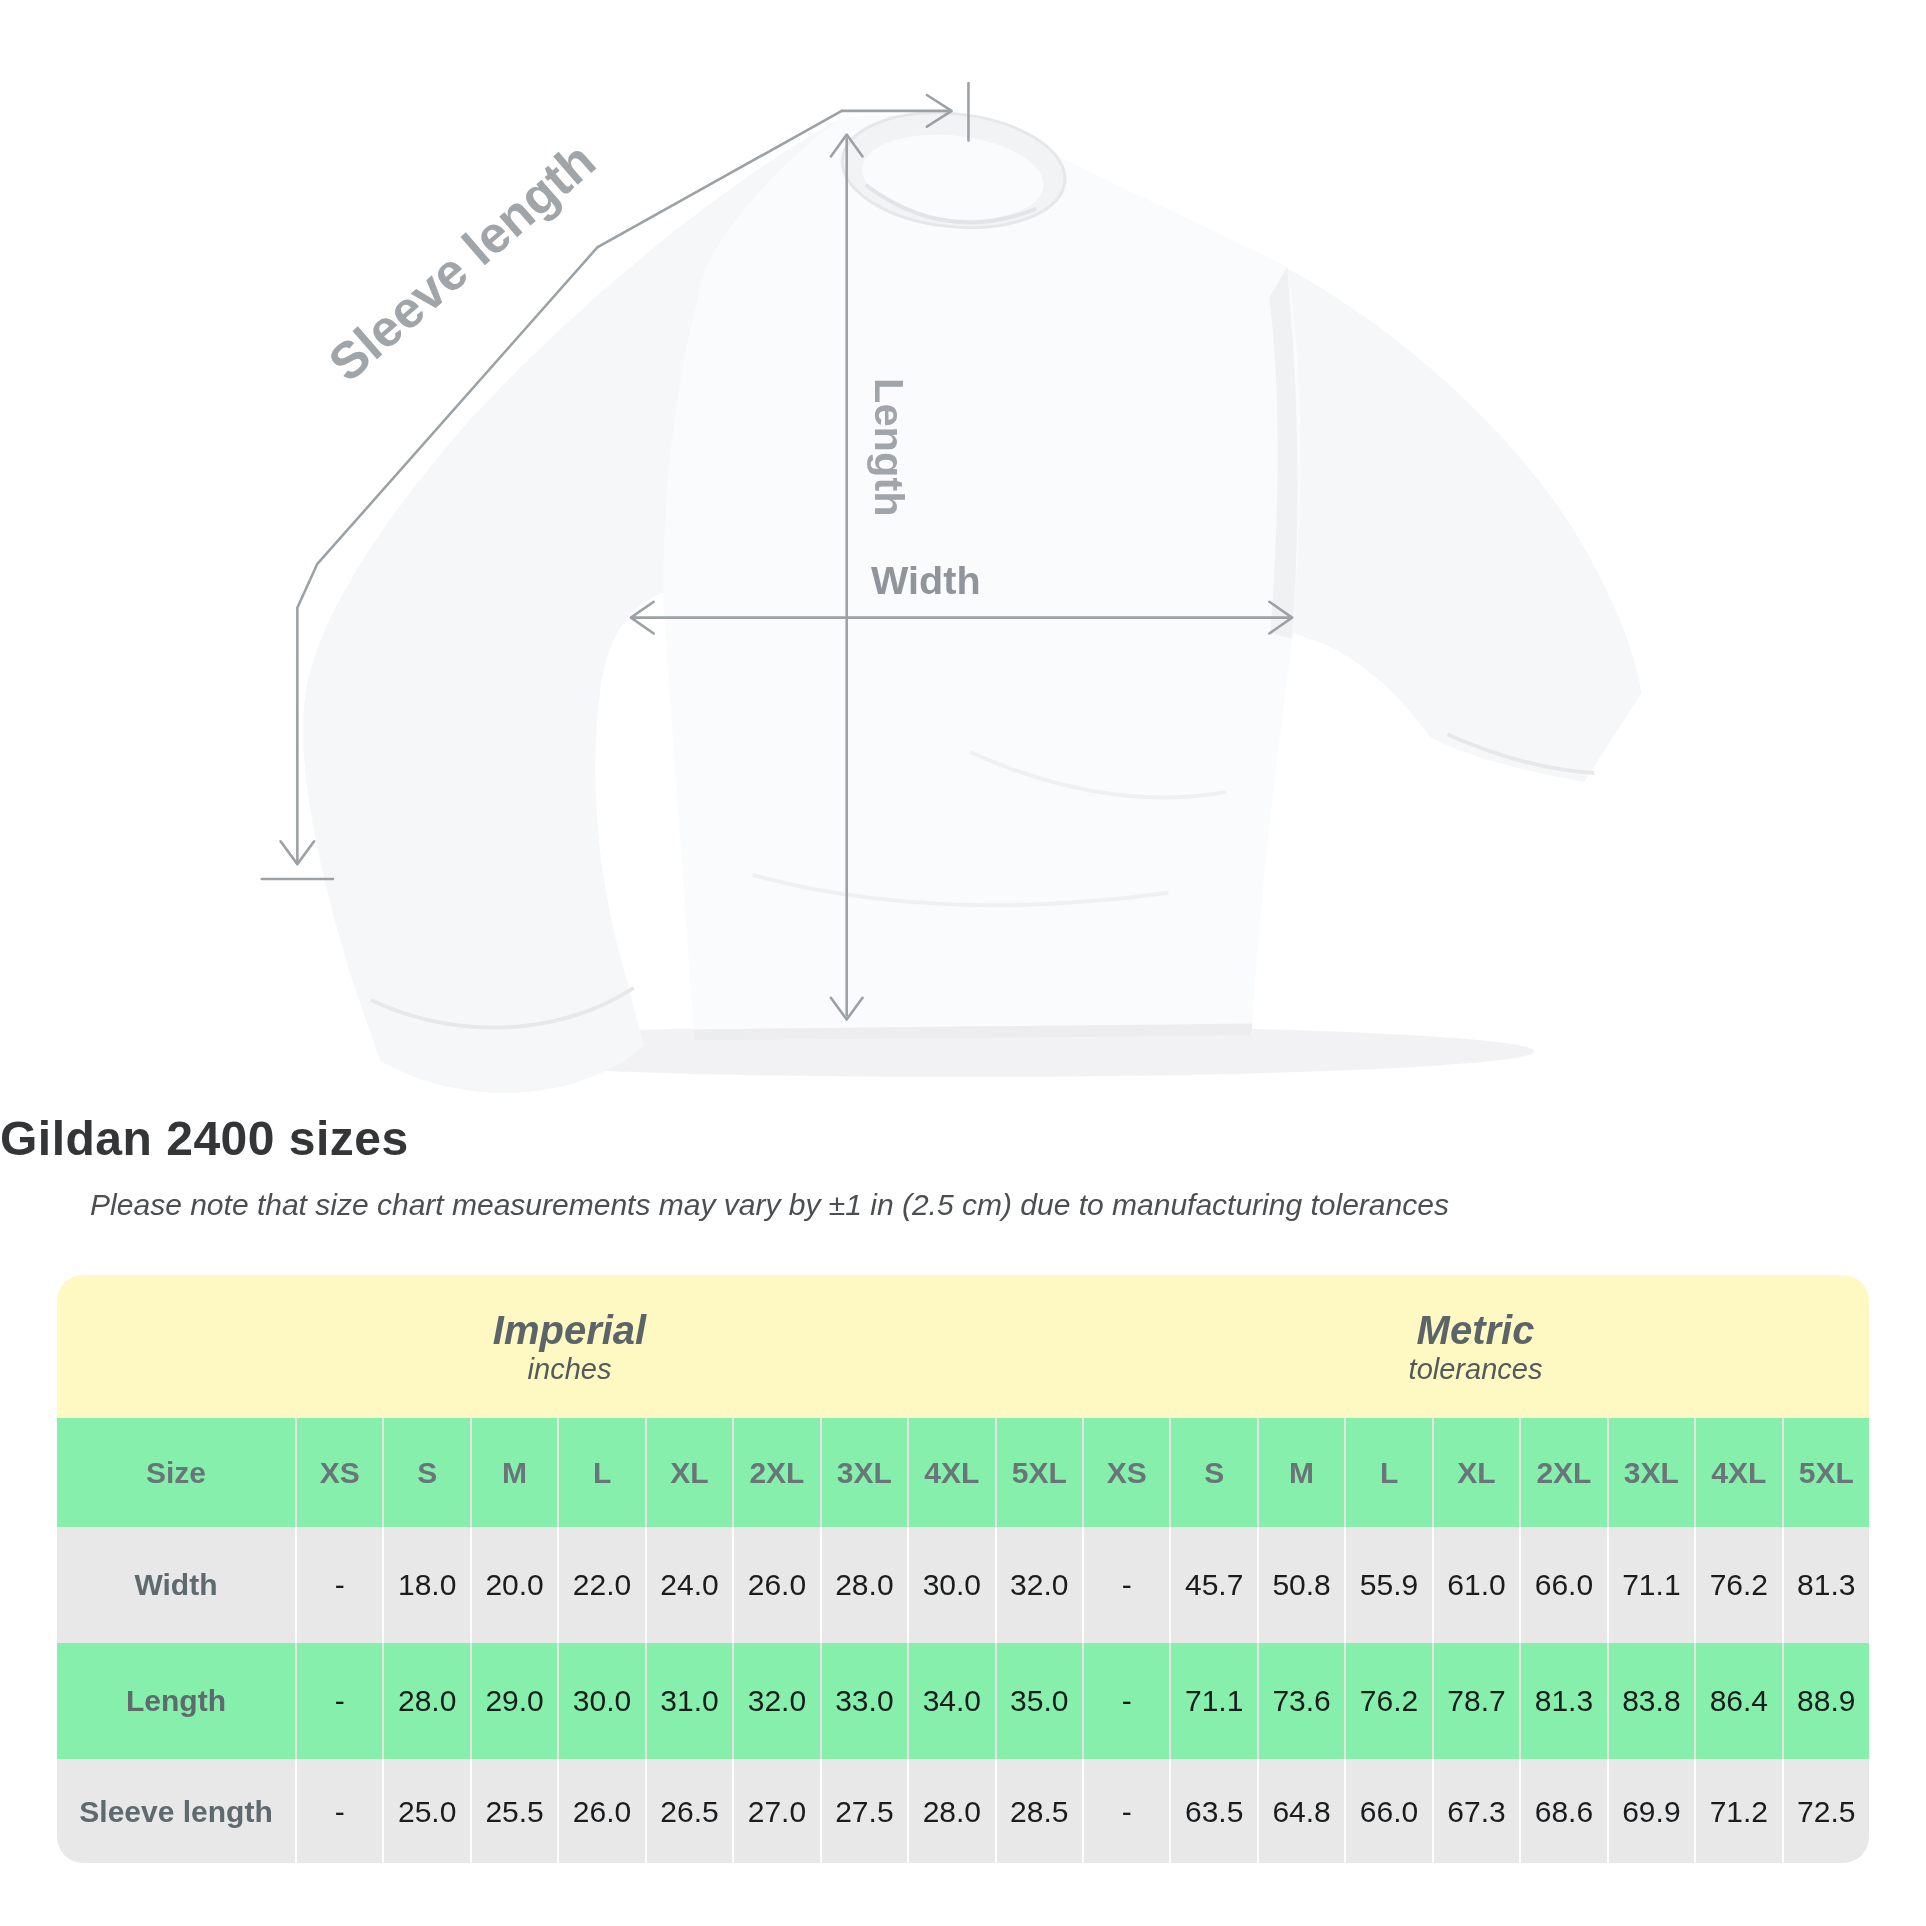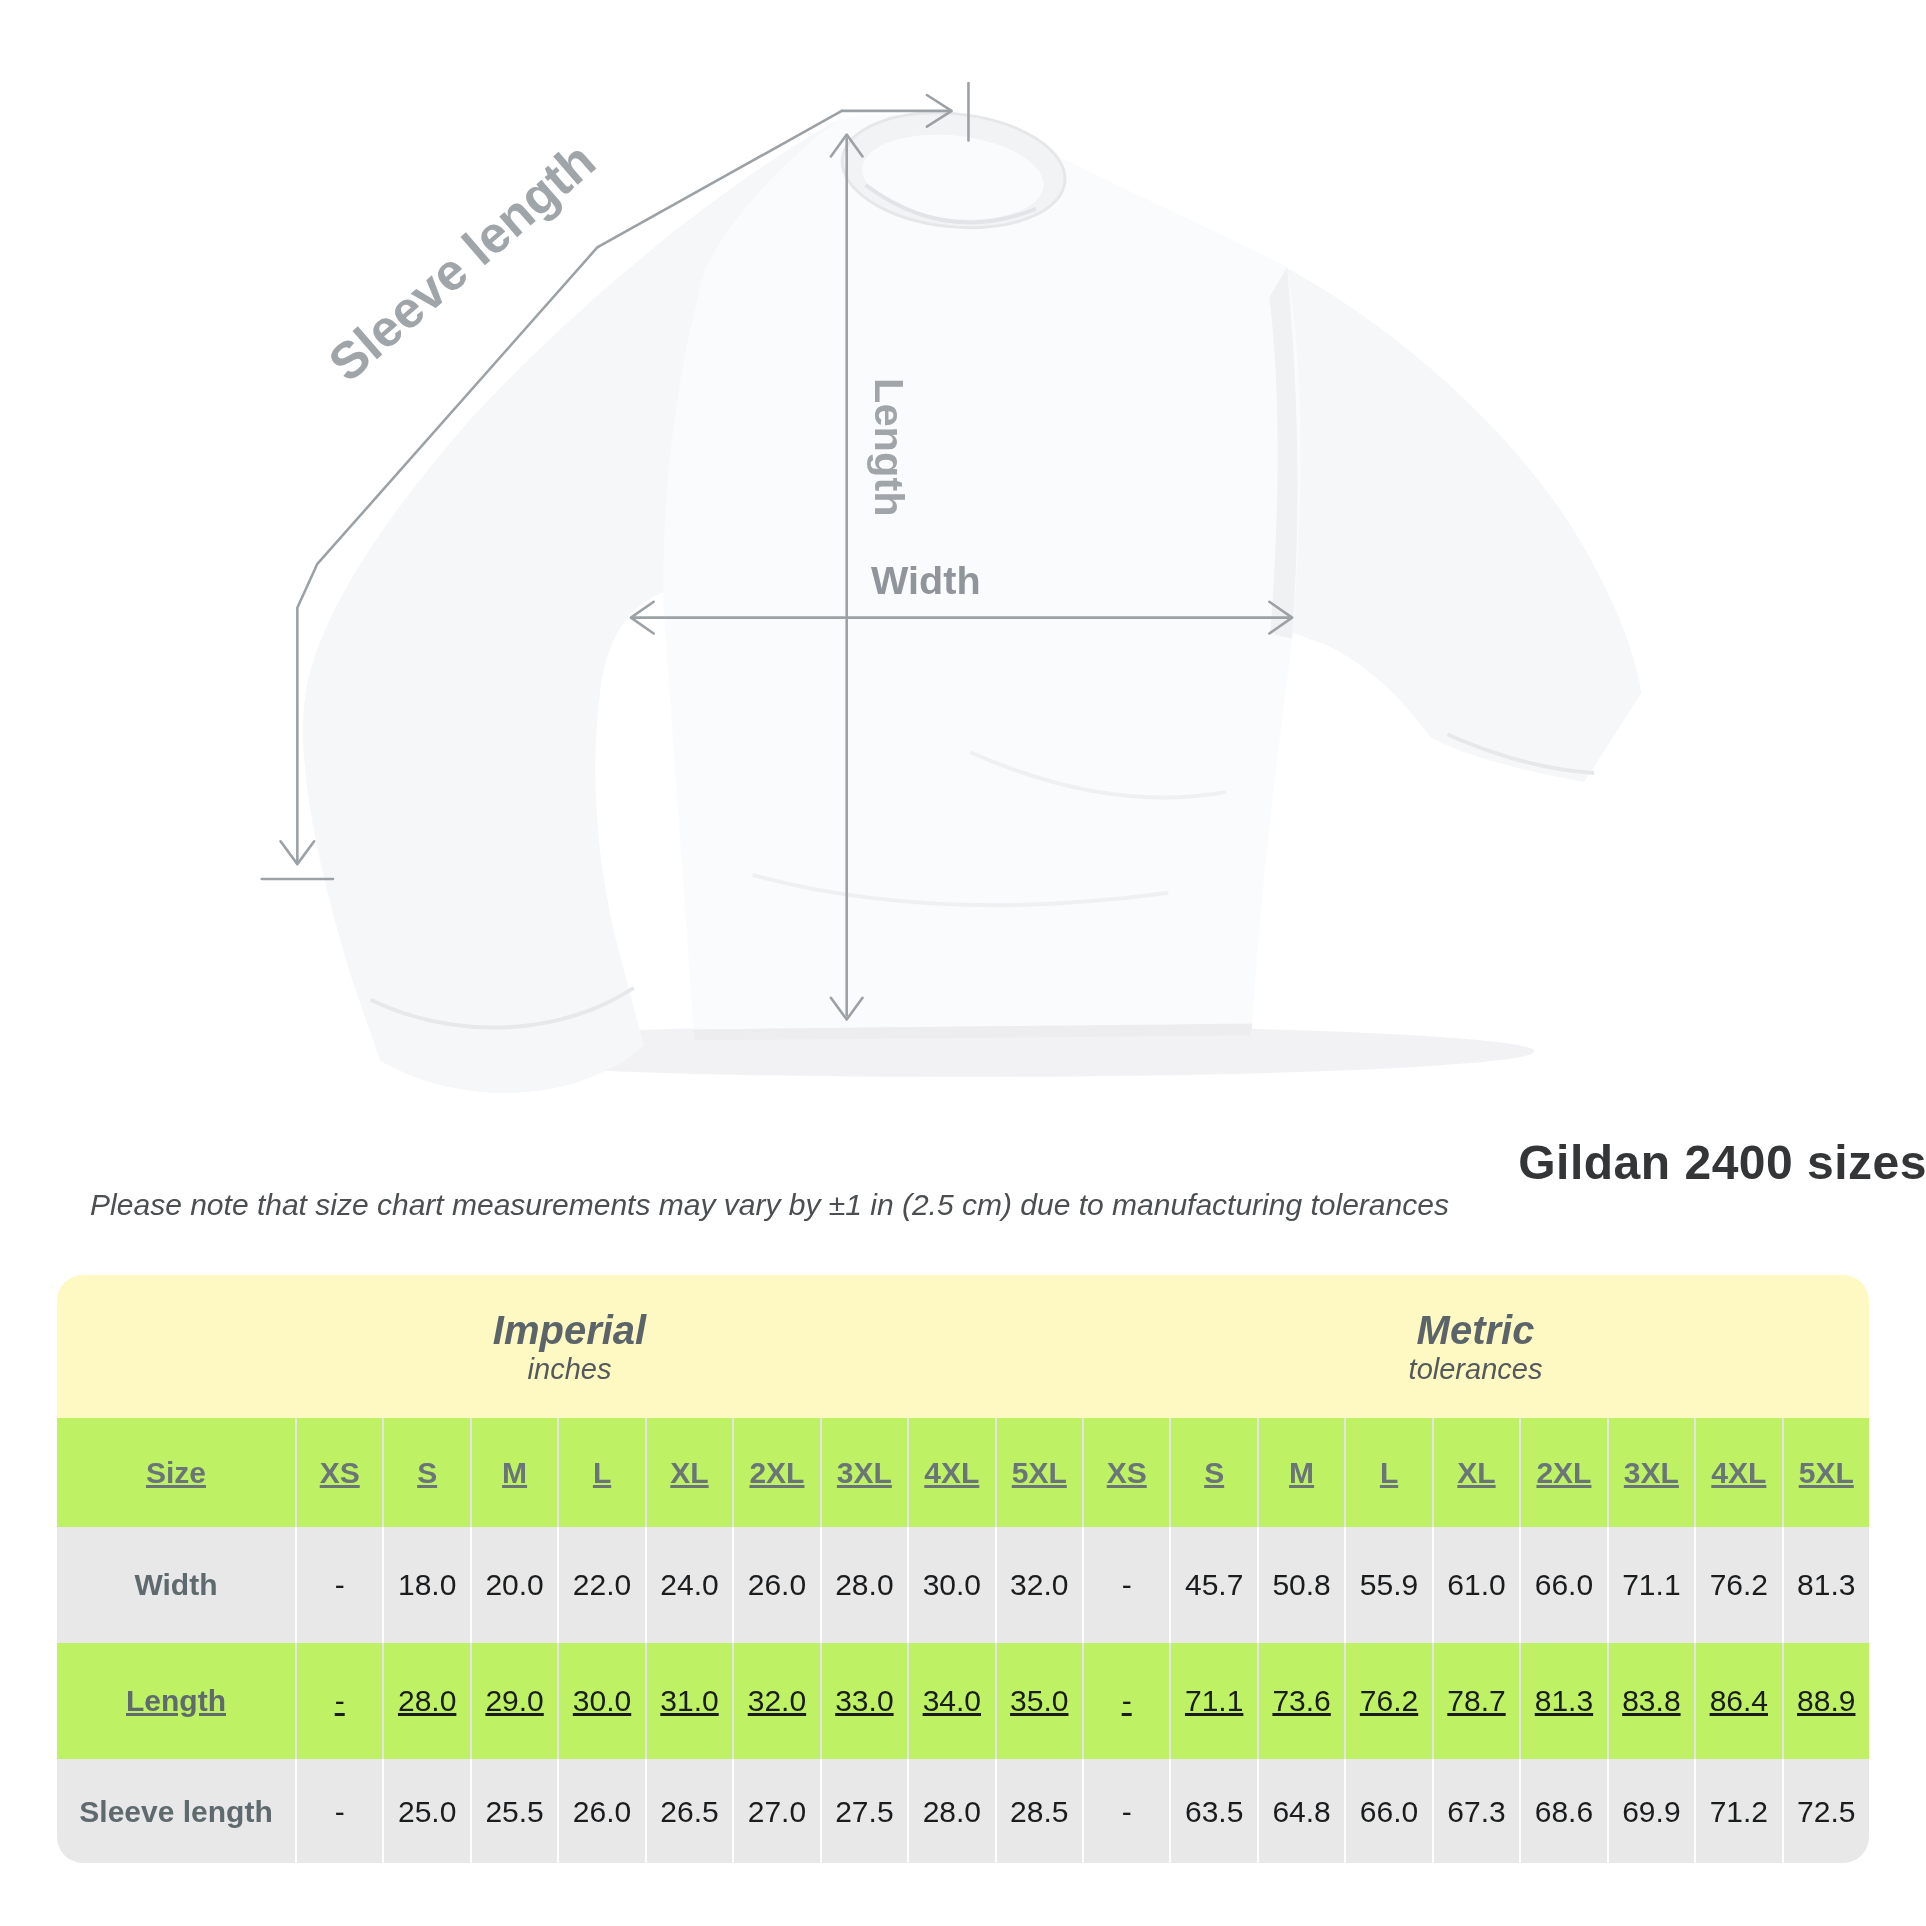--- a/index.html
+++ b/index.html
@@ -7,22 +7,22 @@
     width:1927px;height:1927px;position:relative;overflow:hidden;
     font-family:"Liberation Sans","DejaVu Sans",sans-serif;
   }
   .stage{position:absolute;inset:0;}
 
   
   .figure-svg{position:absolute;left:0;top:0;width:1927px;height:1168px;}
 
   
   .page-title{
-    position:absolute;left:0;top:1111px;width:1927px;text-align:right;
-    font-size:48px;font-weight:bold;color:#333537;letter-spacing:0.5px;margin-top:24px;
+    position:absolute;left:0;top:1111px;width:1927px;text-align:left;
+    font-size:48px;font-weight:bold;color:#333537;letter-spacing:0.5px;
   }
   .page-subtitle{
     position:absolute;left:0;top:1188px;width:1539px;text-align:center;
     font-size:30px;font-style:italic;color:#4c4f51;
   }
 
   
   .size-table{
     position:absolute;left:57px;top:1275px;width:1812px;height:588px;
     border-radius:26px;overflow:hidden;background:#ffffff;
@@ -36,21 +36,21 @@
 
   .grid{
     display:grid;width:1812px;
     grid-template-columns:238px repeat(18,1fr);
     grid-template-rows:109px 116px 116px 105px;
   }
   .cell{
     display:flex;align-items:center;justify-content:center;
     border-left:2px solid transparent;
   }
-  .row-white{background:#bef264;border-left-color:#e4e4e5;text-decoration:underline;}
+  .row-white{background:#86efac;border-left-color:#e4e4e5;}
   .row-gray{background:#e8e8e9;border-left-color:#fdfdfd;}
   .cell.label-col{border-left:none;}
   .hdr{font-size:30px;font-weight:bold;color:#6a7579;}
   .label{font-size:30px;font-weight:bold;color:#5f6a6e;}
   .val{font-size:30px;font-weight:400;color:#1a1c1d;}
 </style>
 </head>
 <body>
 
 <div class="stage">

